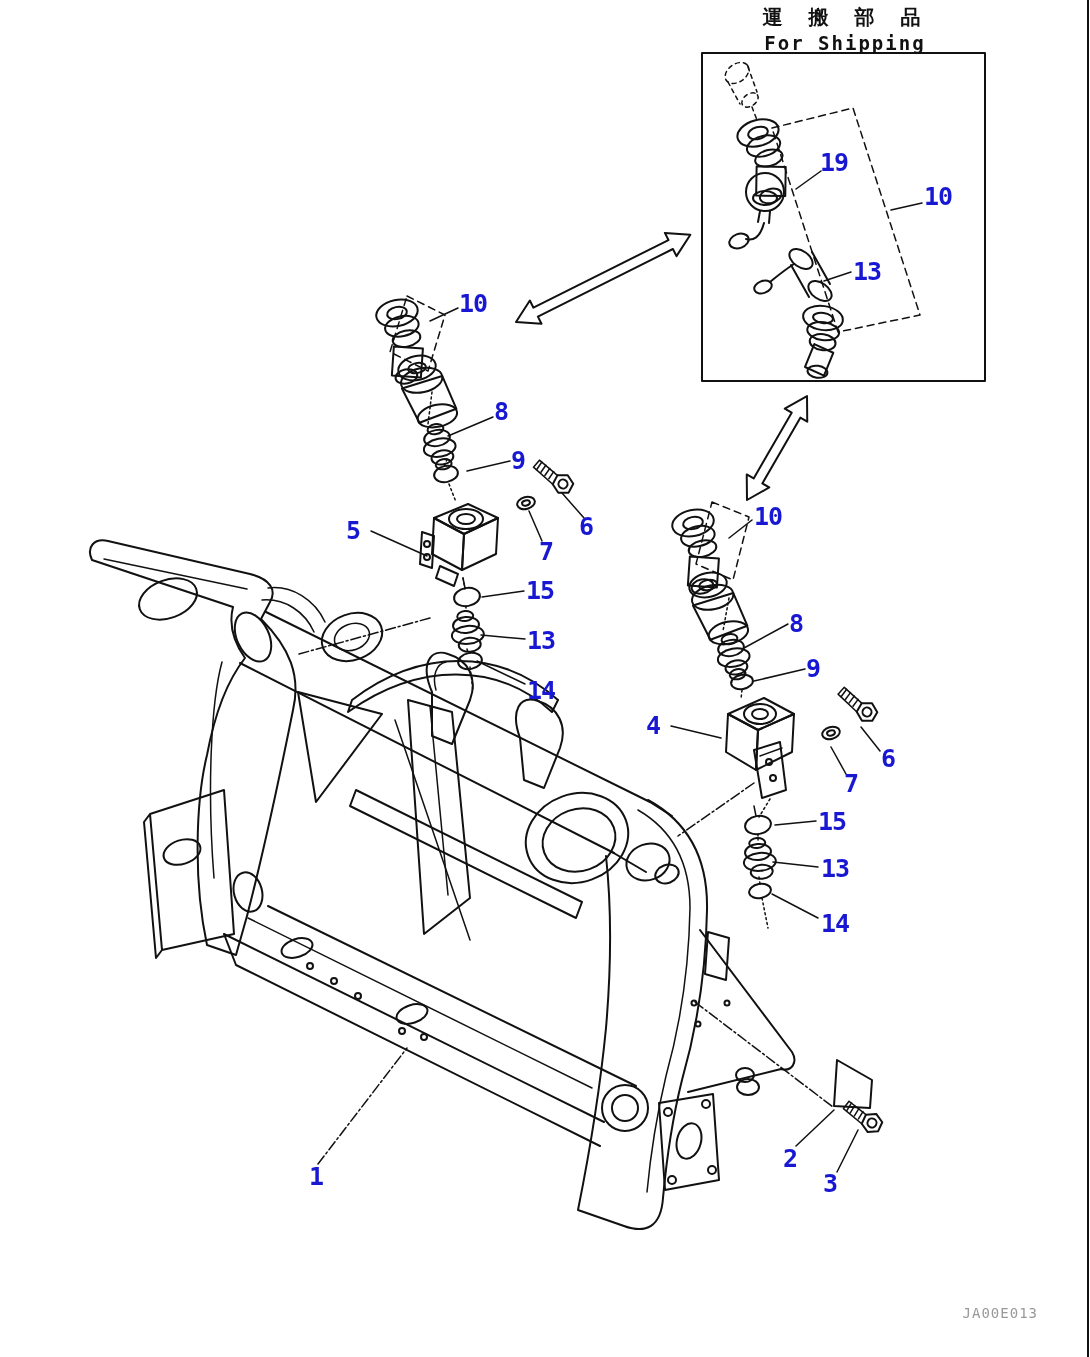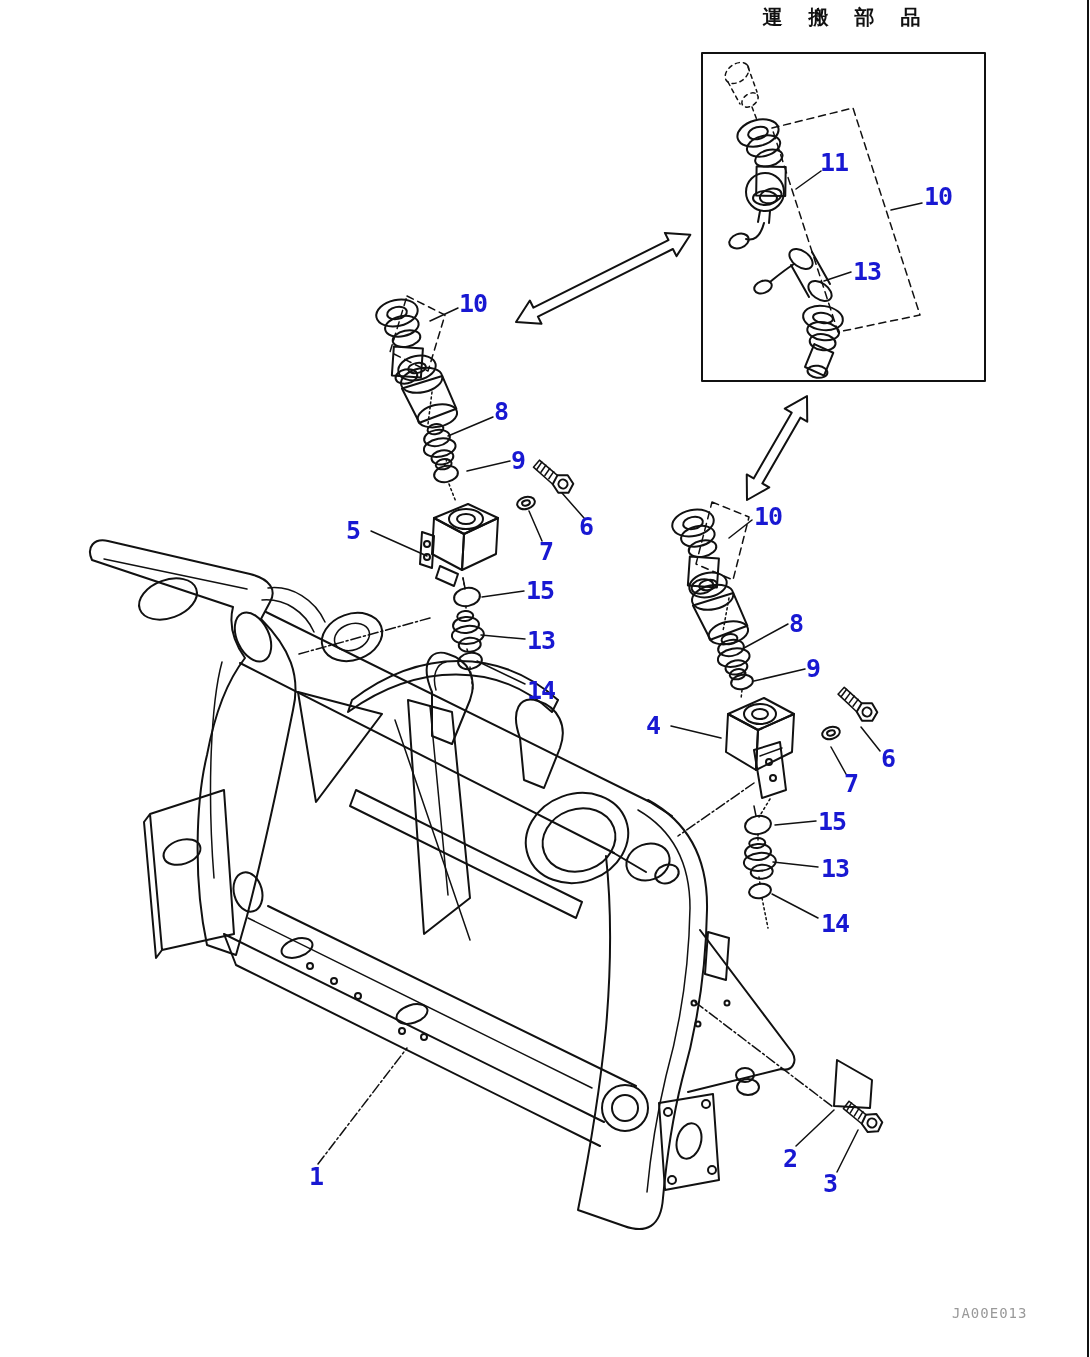--- a/index.html
+++ b/index.html
@@ -4,21 +4,21 @@
 <style>
   html,body{margin:0;padding:0;background:#fff;}
   .stage{position:relative;width:1090px;height:1357px;background:#fff;overflow:hidden;
          font-family:"DejaVu Sans Mono","Liberation Mono",monospace;text-decoration:underline;}
   .stage svg{position:absolute;left:0;top:0;}
   .header{position:absolute;left:700px;top:4px;width:290px;text-align:center;color:#111;}
   .header .ja{font-size:20px;font-weight:bold;letter-spacing:7px;white-space:nowrap;}
   .header .en{font-size:19px;font-weight:bold;letter-spacing:2px;margin-top:1px;white-space:nowrap;}
   .callout{position:absolute;color:var(--callout-color,#1818d2);font-weight:bold;
            font-size:25px;line-height:1;letter-spacing:-1px;white-space:nowrap;}
-  .drawing-id{position:absolute;left:952px;top:1305px;width:86px;text-align:left;
+  .drawing-id{position:absolute;left:952px;top:1305px;width:86px;text-align:right;
               font-size:14px;letter-spacing:1px;color:#999;}
   .lineart{stroke:#111;fill:none;stroke-width:2;stroke-linejoin:round;stroke-linecap:round;}
   .thin{stroke-width:1.5;}
   .whitefill{fill:#fff;}
 </style>
 </head>
 <body>
 
 <div class="stage">
 
@@ -290,24 +290,25 @@
     <path stroke-dasharray="10 3 2 3" d="M318,1164 L407,1048 M430,618 L299,654 M754,783 L678,836 M695,1002 L833,1107"></path>
     <path stroke-dasharray="2 3" d="M432,392 L428,424 M447,459 L444,467 M449,484 L456,502 M463,578 L465,589
              M466,606 L466,611 M467,649 L468,653 M470,667 L473,690
              M729,598 L723,631 M745,672 L743,676 M742,690 L741,699
              M770,799 L759,817 M758,834 L758,840 M759,877 L760,884 M762,898 L768,928"></path>
   </g>
 </svg>
 
   <div class="header">
     <div class="ja">運 搬 部 品</div>
+    <div class="en">For Shipping</div>
   </div>
 
   <div>
-      <div class="callout" style="left: 820px; top: 150px;">11</div>
+      <div class="callout" style="left: 820px; top: 150px;">19</div>
       <div class="callout" style="left: 924px; top: 184px;">10</div>
       <div class="callout" style="left: 853px; top: 259px;">13</div>
       <div class="callout" style="left: 459px; top: 291px;">10</div>
       <div class="callout" style="left: 494px; top: 399px;">8</div>
       <div class="callout" style="left: 511px; top: 448px;">9</div>
       <div class="callout" style="left: 346px; top: 518px;">5</div>
       <div class="callout" style="left: 579px; top: 514px;">6</div>
       <div class="callout" style="left: 539px; top: 539px;">7</div>
       <div class="callout" style="left: 526px; top: 578px;">15</div>
       <div class="callout" style="left: 527px; top: 628px;">13</div>

